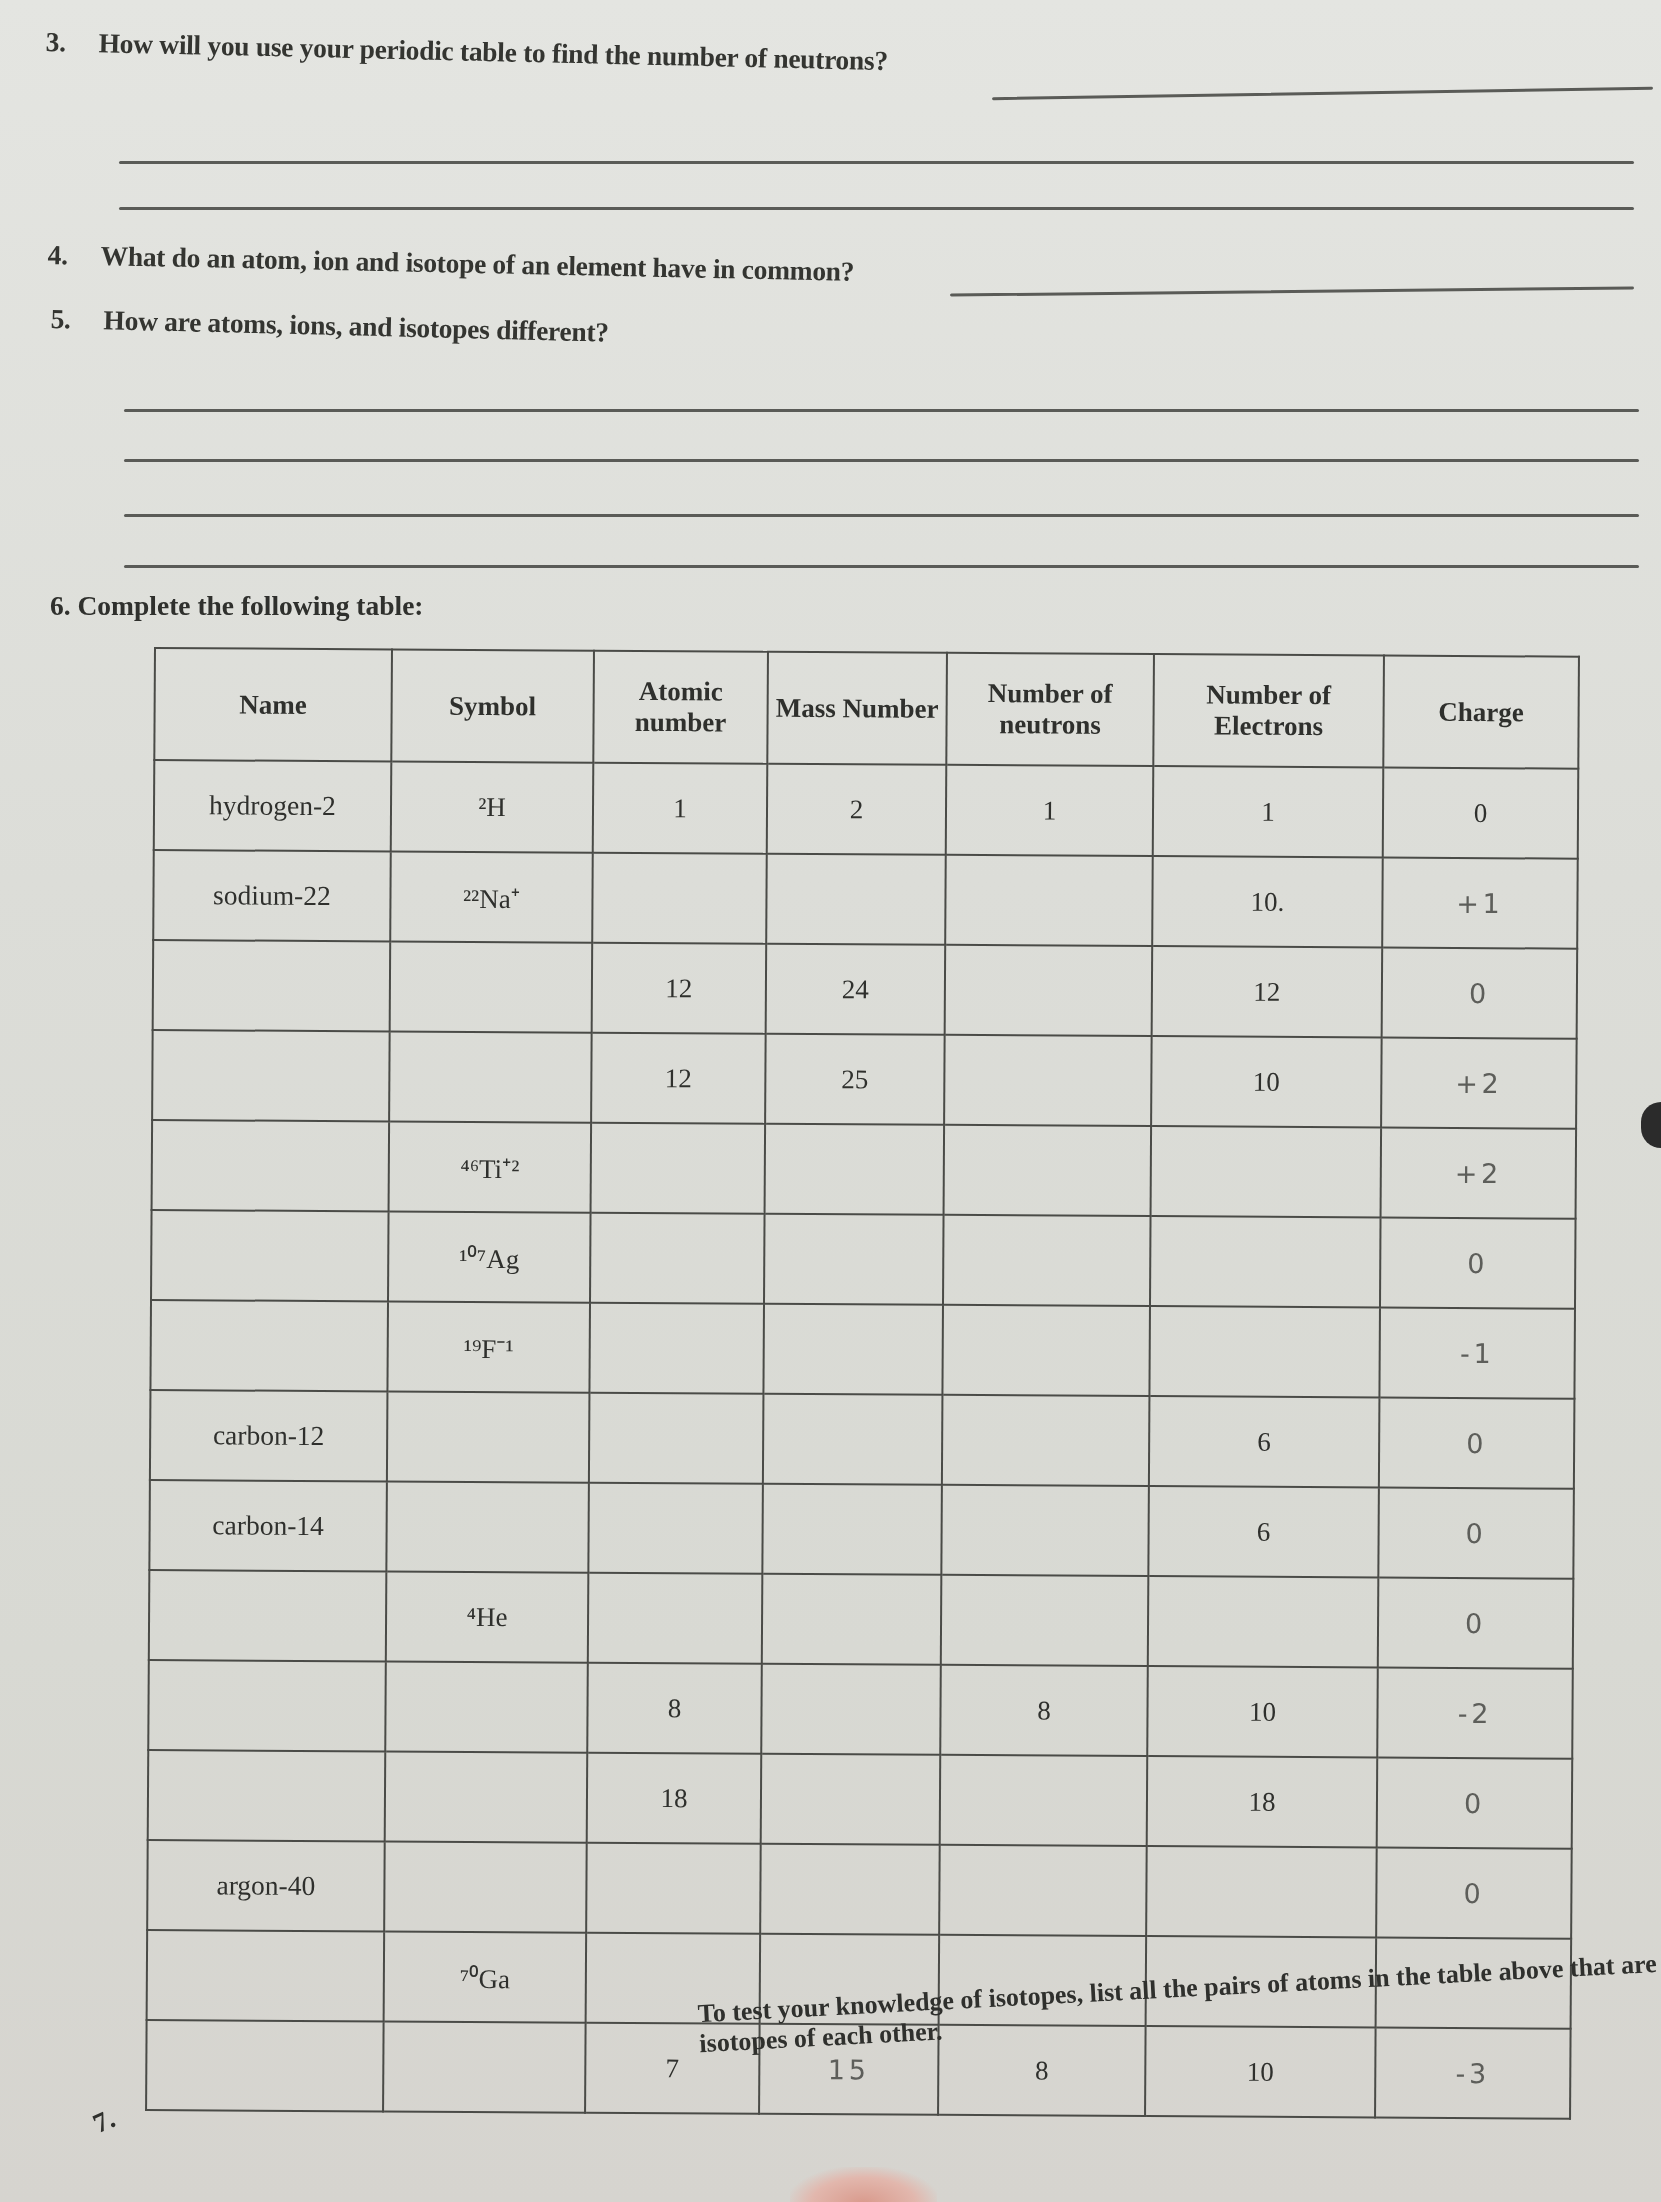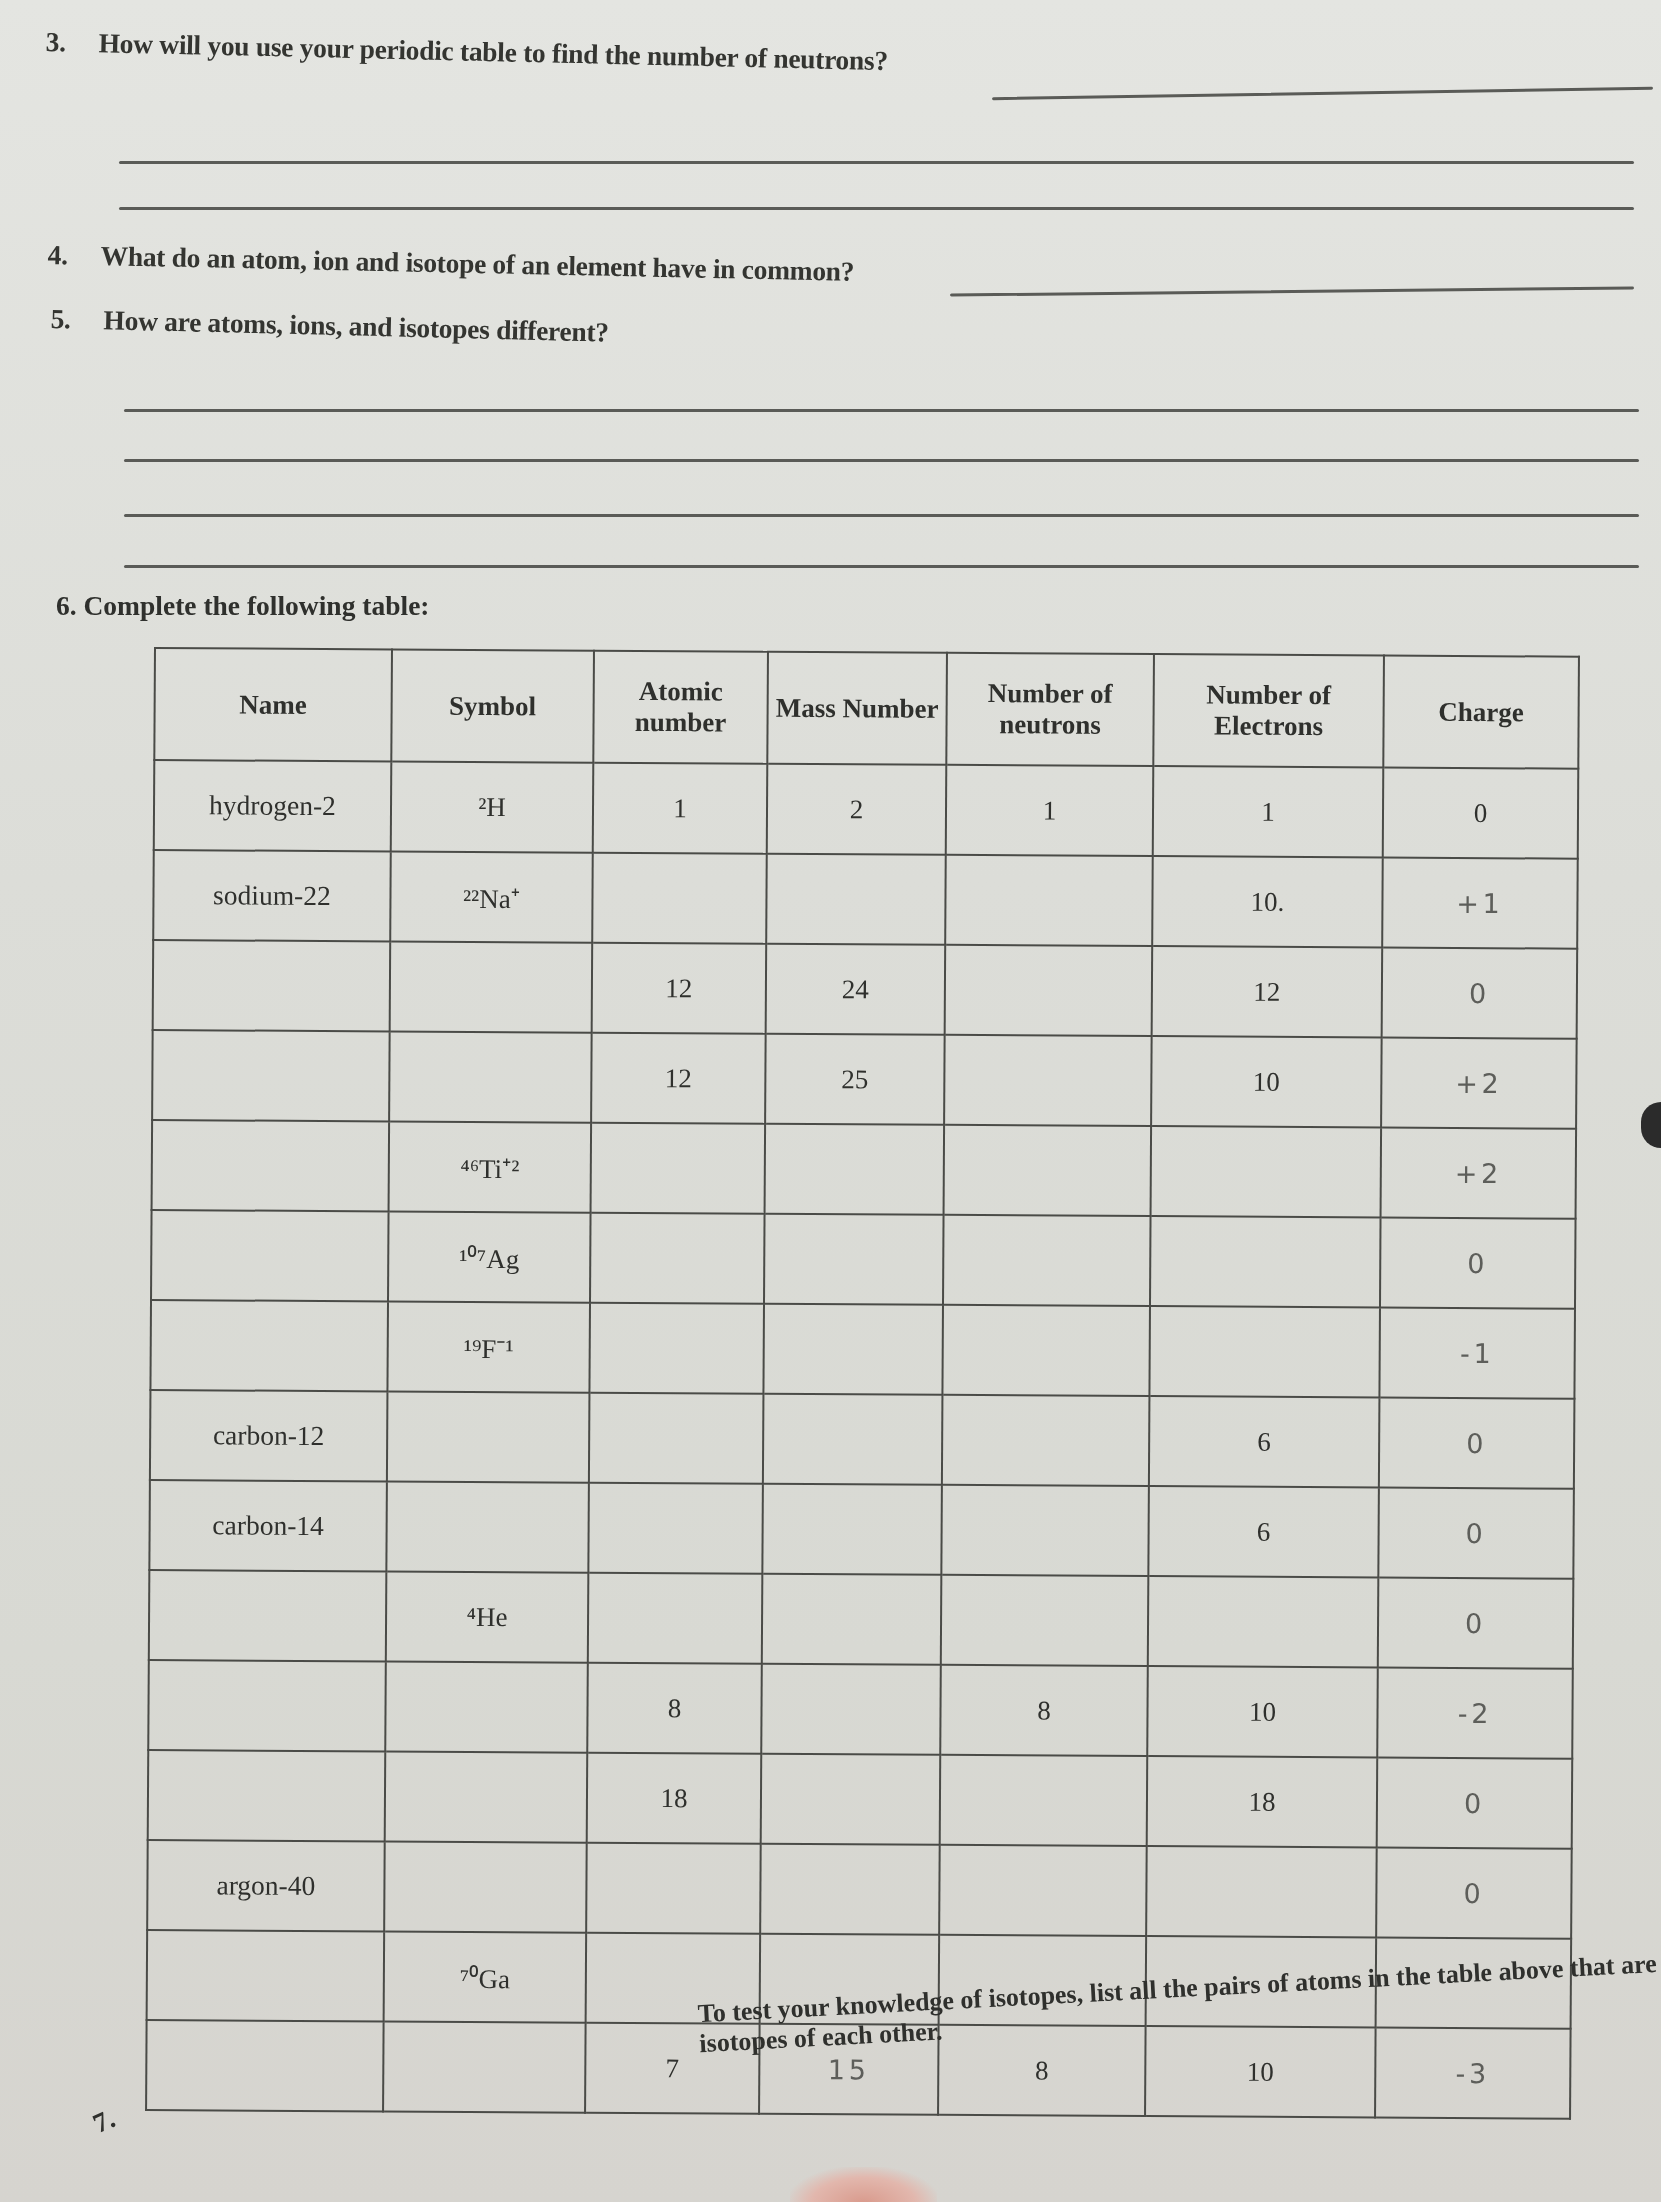--- a/index.html
+++ b/index.html
@@ -34,21 +34,21 @@
     border: 2.3px solid #4a4b47; text-align: center; vertical-align: middle;
     font-size: 27px; padding: 0;
   }
   .tbl th { font-weight: bold; height: 110px; line-height: 31px; }
   .tbl td { height: 88px; }
   .tbl td.name { font-size: 27.5px; }
   .hand {
     font-family: "DejaVu Sans", sans-serif; font-size: 50px; color: #5d5e5a;
     font-weight: normal; letter-spacing: 3.7px;
   }
-  .title6 { position: absolute; left: 56px; top: 590px; font-weight: bold; font-size: 27.5px; }
+  .title6 { position: absolute; left: 50px; top: 590px; font-weight: bold; font-size: 27.5px; }
   .q7 { position: absolute; left: 101px; top: 2108px; font-weight: bold; font-size: 27.5px; transform: rotate(-24deg); transform-origin: left bottom; }
   .q7b { position: absolute; left: 698px; top: 1974px; font-weight: bold; font-size: 26px; transform: rotate(-3deg); }
 </style>
 </head>
 <body>
 
 <div class="q" style="left:46px; top:26px; transform:rotate(1.3deg); transform-origin:left top;">
   <span class="num">3.</span><span>How will you use your periodic table to find the number of neutrons?</span>
 </div>
 <div class="line" style="left:992px; top:92px; width:661px; transform:rotate(-0.9deg);"></div>

